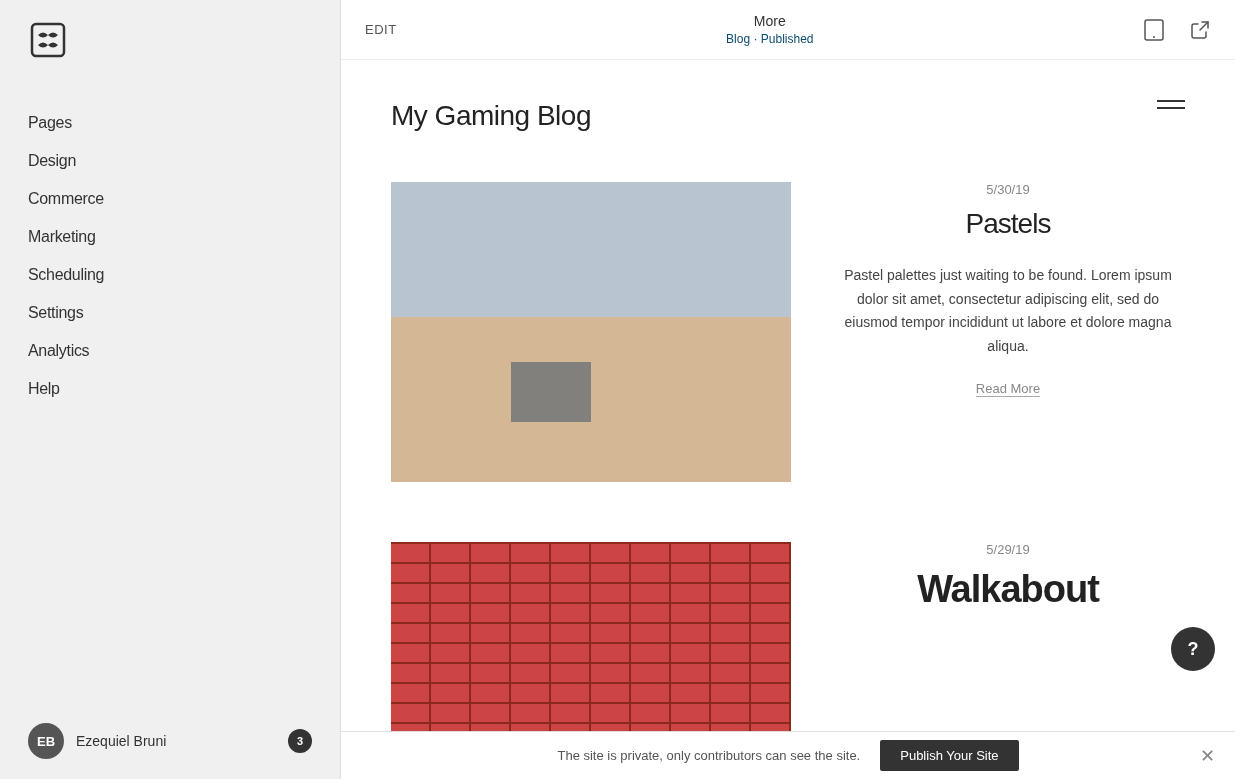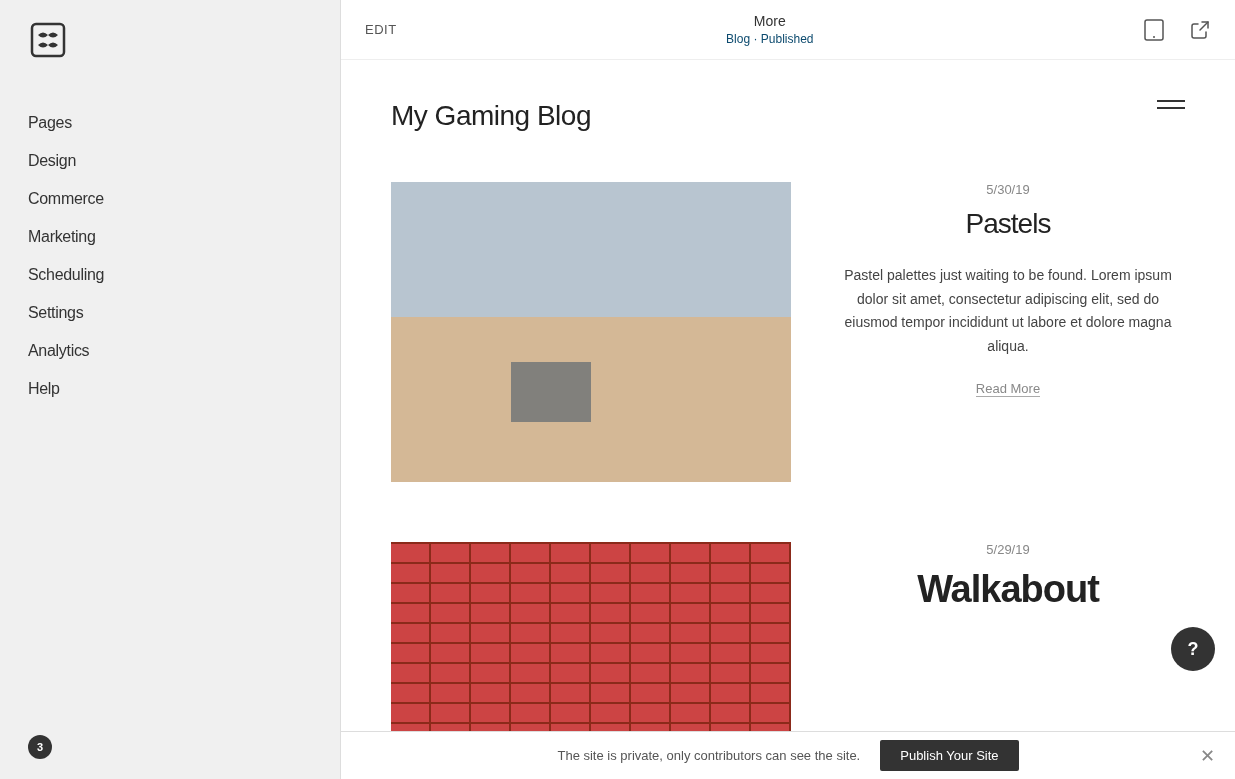--- a/index.html
+++ b/index.html
@@ -395,20 +395,24 @@
       <a class="nav-item">Design</a>
       <a class="nav-item">Commerce</a>
       <a class="nav-item">Marketing</a>
       <a class="nav-item">Scheduling</a>
       <a class="nav-item">Settings</a>
       <a class="nav-item">Analytics</a>
       <a class="nav-item">Help</a>
     </nav>
 
     <div class="sidebar-footer">
+      <div class="user-info">
+        <div class="avatar">EB</div>
+        <span class="user-name">Ezequiel Bruni</span>
+      </div>
       <div class="notification-badge">3</div>
     </div>
   </div>
 
   <div class="main-content">
 
     <div class="top-bar">
       <button class="icon-btn top-bar-edit">EDIT</button>
 
       <div class="top-bar-center">

